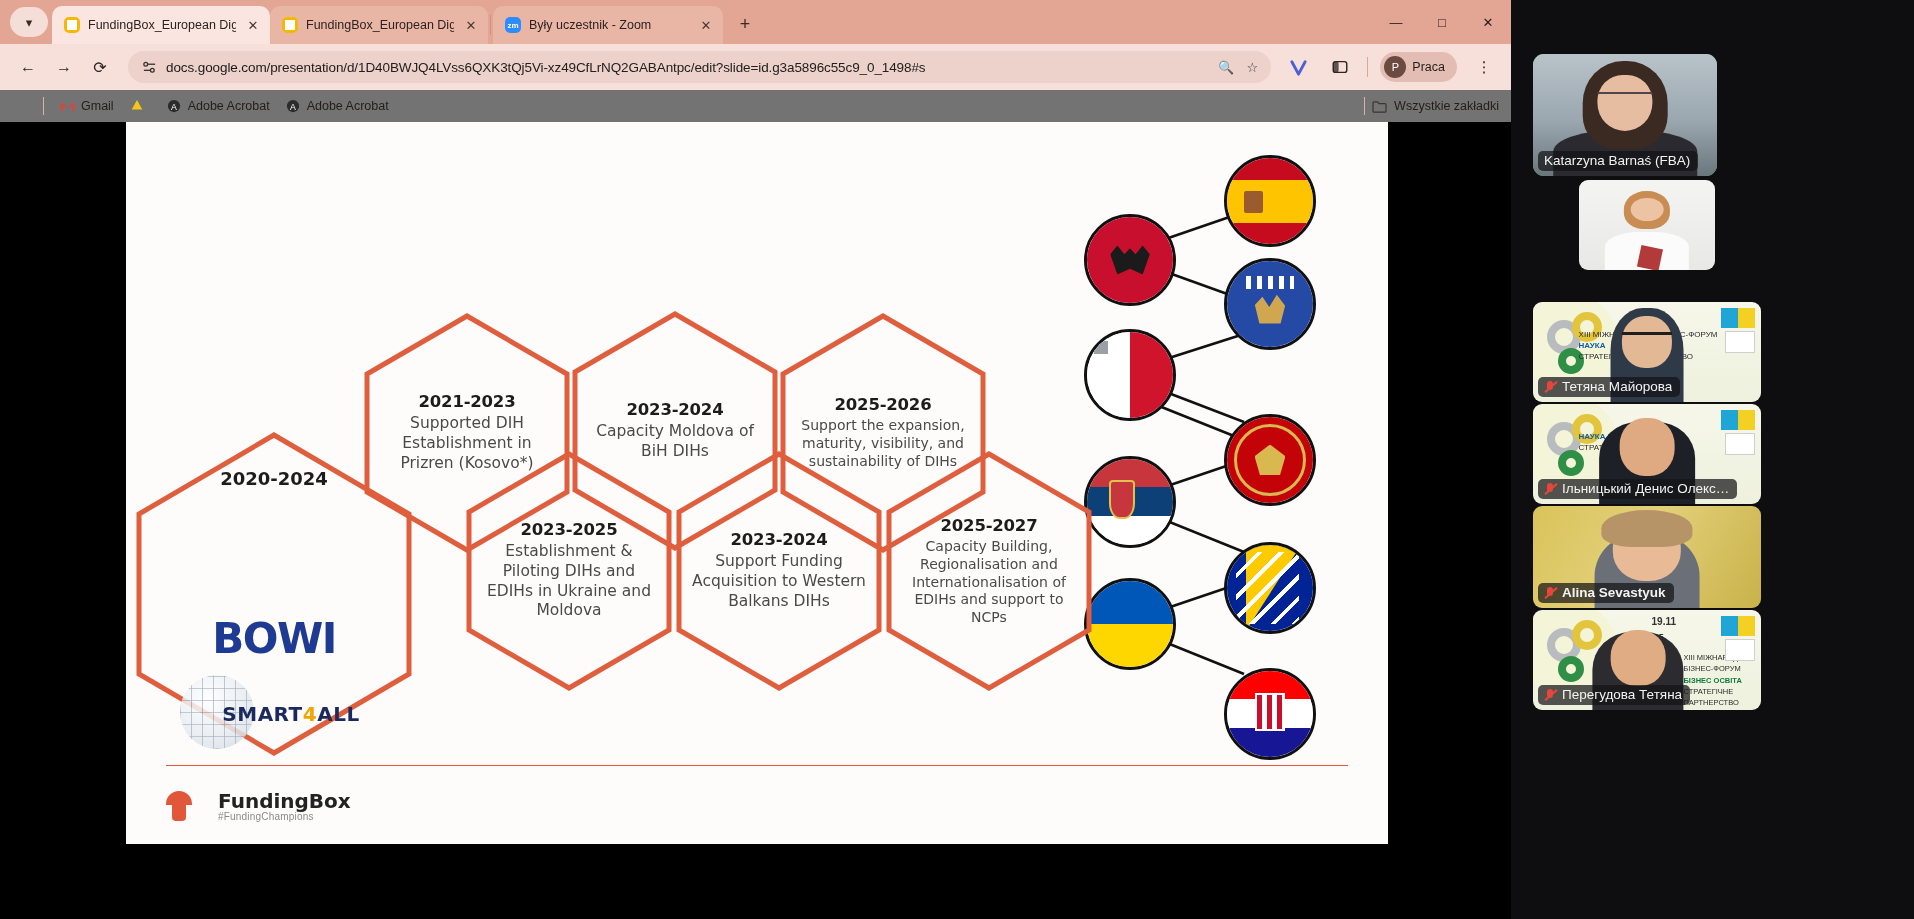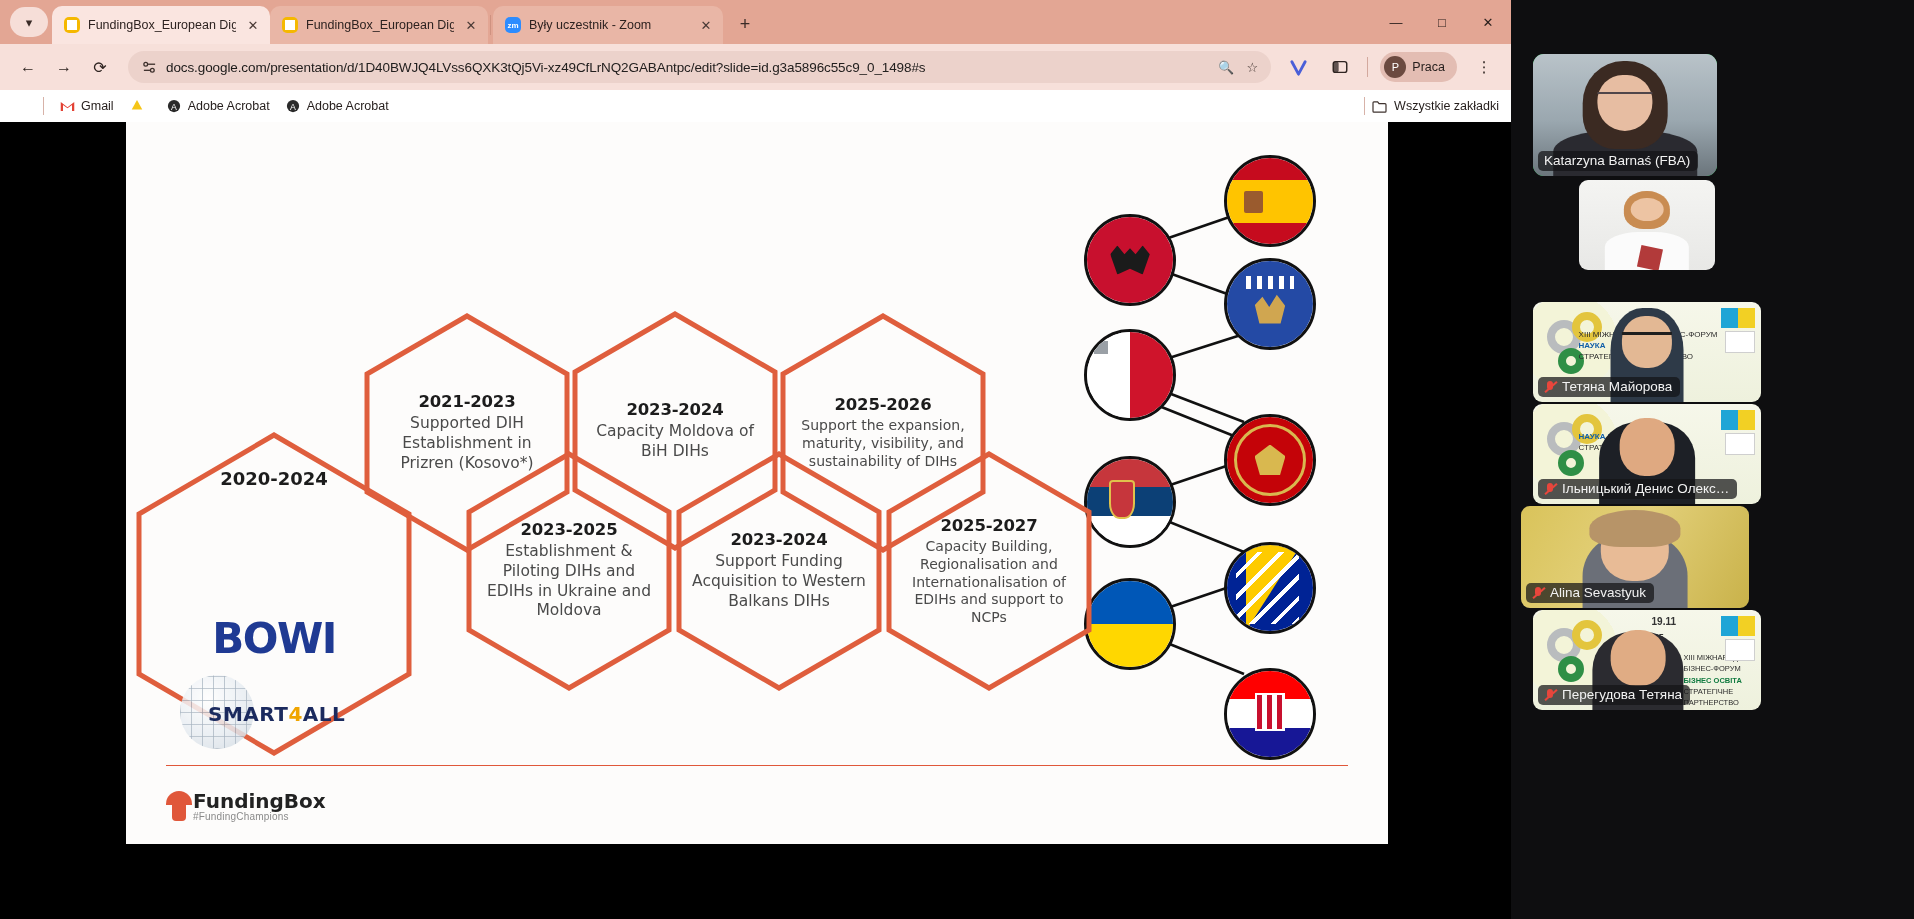--- a/index.html
+++ b/index.html
@@ -107,21 +107,21 @@
     padding: 0 12px 0 4px; font-size: 12.5px; color: #241d1b;
   }
   .profile-av {
     width: 22px; height: 22px; border-radius: 50%;
     background: #6b4a40; color: #fff; font-size: 11px;
     display: flex; align-items: center; justify-content: center;
   }
 
   
   .bookmarks {
-    height: 32px; background: #ffffff; display: flex; align-items: center;
+    height: 32px; background: #737373; display: flex; align-items: center;
     padding: 0 12px; gap: 16px; font-size: 12.5px; color: #241d1b;
   }
   .bm { display: flex; align-items: center; gap: 6px; white-space: nowrap; }
   .bm-ico { width: 15px; height: 15px; flex: none; display:flex; align-items:center; justify-content:center; font-size:12px;}
   .grid-ico { display: grid; grid-template-columns: repeat(2,5px); grid-template-rows: repeat(2,5px); gap: 2px; }
   .grid-ico i { background: #4a3b36; display: block; border-radius: 1px; }
   .bm-sep { width: 1px; height: 18px; background: #d7b2a8; }
   .bm-right { margin-left: auto; display: flex; align-items: center; gap: 7px; }
 
   
@@ -160,21 +160,21 @@
 
   
   .bowi-logo {
     position: absolute; left: 50%; top: 56%; transform: translateX(-50%);
     font-family: "DejaVu Sans", sans-serif; font-weight: 800;
     font-size: 42px; color: #1f3a93; letter-spacing: -1px;
     display: flex; align-items: center;
   }
   .smart-wrap {
     position: absolute; left: 50%; top: 76%; transform: translateX(-50%);
-    display: flex; align-items: center; justify-content: flex-start;
+    display: flex; align-items: center; justify-content: center;
     width: 200px; height: 70px;
   }
   .globe {
     position: absolute; left: 6px; top: -4px; width: 74px; height: 74px;
     border-radius: 50%;
     background:
       radial-gradient(circle at 38% 32%, #ffffff 0%, #e9eef3 52%, #cfd8e0 100%);
     opacity: .85;
     overflow: hidden;
   }
@@ -200,21 +200,21 @@
   .flag > .fill { position: absolute; inset: 0; }
   .connector { position: absolute; left: 0; top: 0; }
 
   
   .slide-rule {
     position: absolute; left: 40px; right: 40px; bottom: 78px;
     height: 1.5px; background: #e0573a;
   }
   .fb-logo {
     position: absolute; left: 40px; bottom: 22px;
-    display: flex; align-items: center; gap: 1px;
+    display: flex; align-items: center; gap: 26px;
   }
   .fb-mark {
     width: 26px; height: 30px; position: relative; flex: none;
   }
   .fb-mark i {
     position: absolute; background: #e0573a; border-radius: 3px 3px 0 0;
   }
   .fb-mark i:nth-child(1){ left:0; top:0; width:26px; height:14px; border-radius:13px 13px 0 0;}
   .fb-mark i:nth-child(2){ left:6px; top:11px; width:14px; height:19px; border-radius:0 0 4px 4px;}
   .fb-txt { line-height: 1.05; }
@@ -648,21 +648,21 @@
           </div>
         <div style="position:absolute;left:50%;top:18%;transform:translateX(-50%);width:42%;height:90%;background:#1d2026;border-radius:40% 40% 0 0"></div>
         <div style="position:absolute;left:50%;top:14%;transform:translateX(-50%);width:24%;height:58%;background:#dfa981;border-radius:46%"></div>
       </div>
       <div class="namebar">
         <span class="mute-ico"></span>
         <span class="nm-text">Ільницький Денис Олекс…</span>
       </div>
     </div>
 
-    <div class="tile" style="left:10px; top:506px; width:228px; height:102px;">
+    <div class="tile" style="left:22px; top:506px; width:228px; height:102px;font-weight:bold;">
       <div class="vid" style="background:linear-gradient(120deg,#d9c35a 0%,#e3d07a 45%,#c9b24a 100%)">
         <div style="position:absolute;left:50%;top:26%;transform:translateX(-50%);width:46%;height:96%;background:#6b6f78;border-radius:44% 44% 0 0"></div>
         <div style="position:absolute;left:50%;top:12%;transform:translateX(-50%);width:30%;height:62%;background:#e8bb96;border-radius:46%"></div>
         <div style="position:absolute;left:50%;top:4%;transform:translateX(-50%);width:40%;height:36%;background:#b79468;border-radius:50% 50% 34% 34%"></div>
       </div>
       <div class="namebar">
         <span class="mute-ico"></span>
         <span class="nm-text">Alina Sevastyuk</span>
       </div>
     </div>

